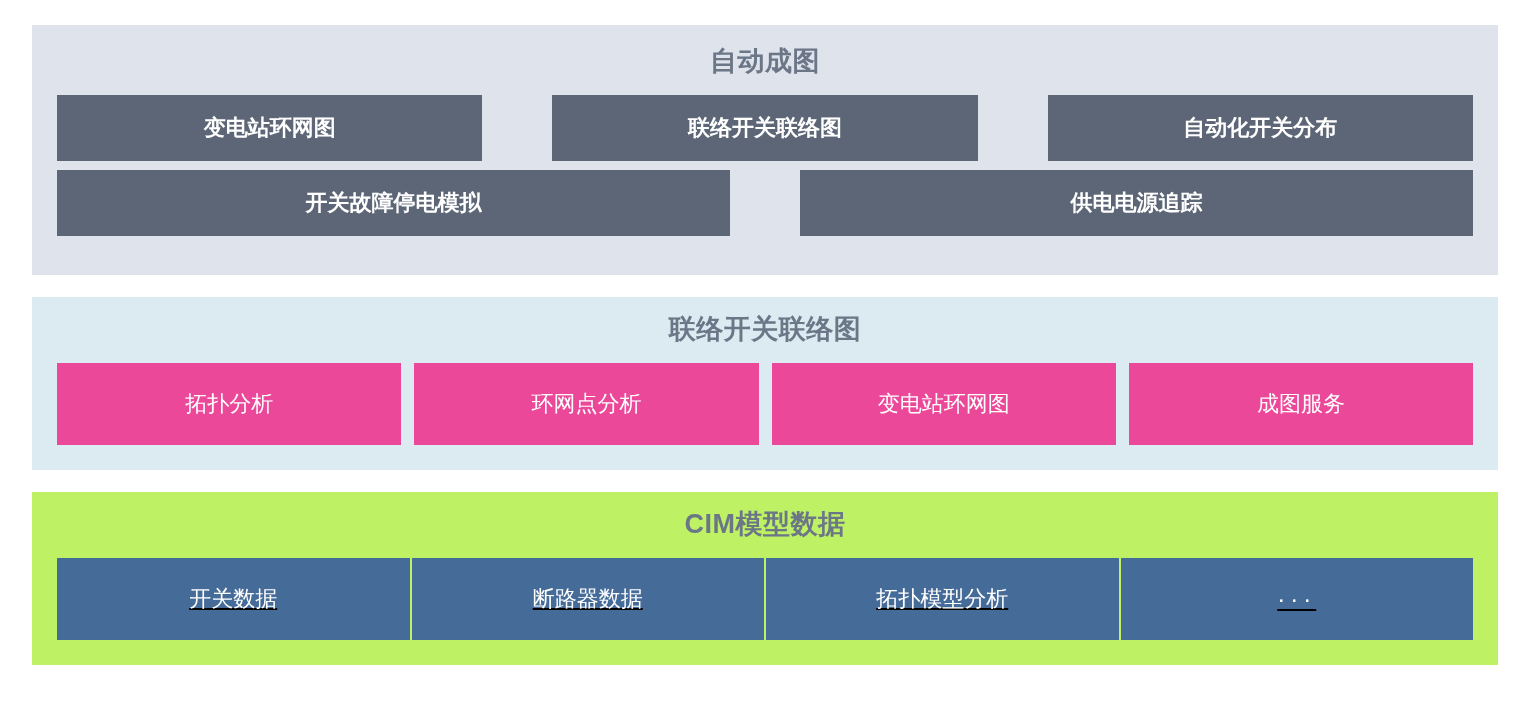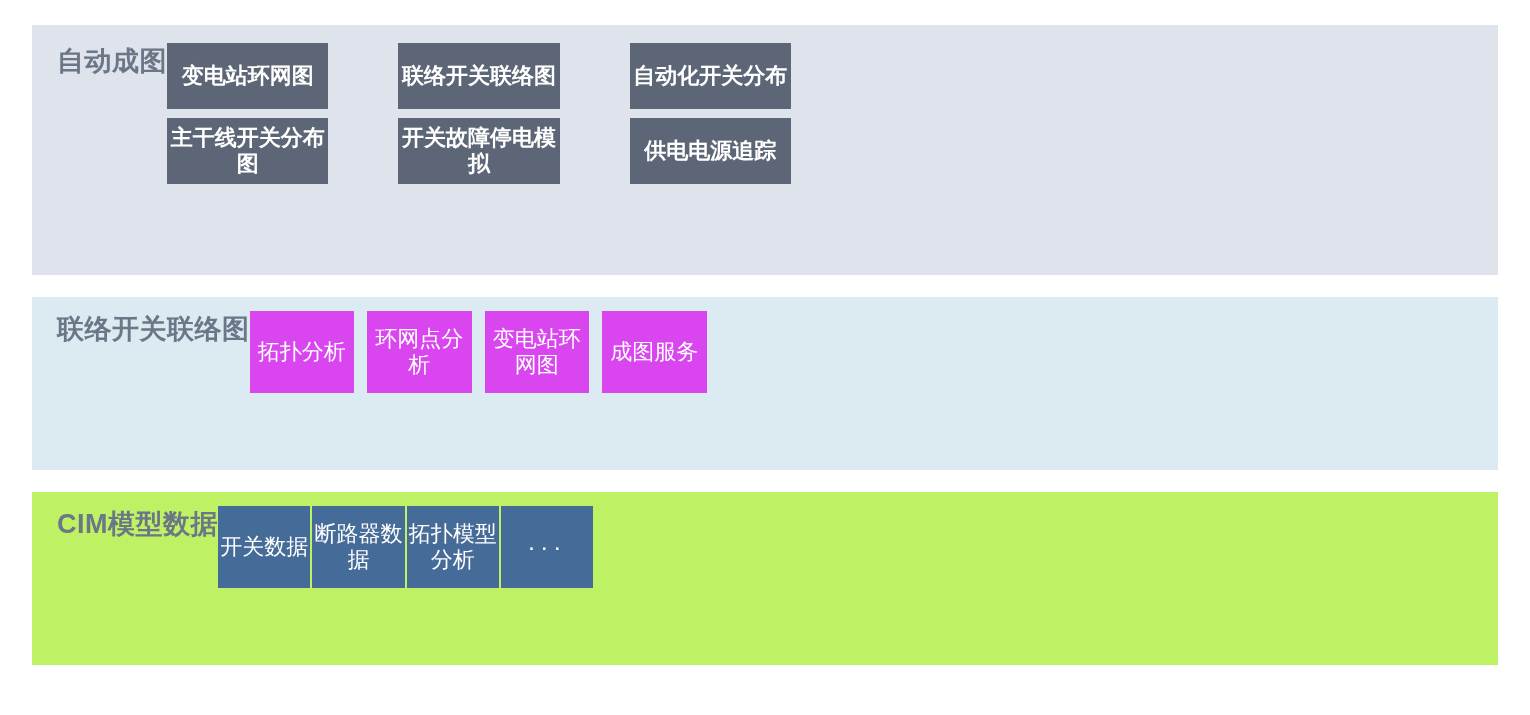--- a/index.html
+++ b/index.html
@@ -20,21 +20,21 @@
     flex-direction: column;
     gap: 22px;
     background: #ffffff;
   }
 
   
   .panel {
     width: 1466px;
     padding: 0 25px;
     display: flex;
-    flex-direction: row;
+    flex-direction: column;
   }
 
   .panel-title {
     text-align: center;
     font-weight: bold;
     color: #6b7687;
     letter-spacing: 0.5px;
   }
 
   .panel-rows {
@@ -84,37 +84,37 @@
     padding-bottom: 22px;
   }
   .panel-topo .panel-title {
     font-size: 27px;
     margin-bottom: 16px;
   }
   .panel-topo .row { gap: 13px; }
   .panel-topo .tile {
     flex: 1 1 0;
     height: 82px;
-    background: #d946ef;
+    background: #ec4899;
     font-size: 22px;
     font-weight: normal;
   }
 
   
   .panel-cim {
     background: #bef264;
     height: 173px;
     padding-top: 14px;
     padding-bottom: 22px;
   }
   .panel-cim .panel-title {
     font-size: 27px;
     margin-bottom: 16px;
   }
-  .panel-cim .row { gap: 2px; }
+  .panel-cim .row { gap: 2px; text-decoration: underline; }
   .panel-cim .tile {
     flex: 1 1 0;
     height: 82px;
     background: #456b98;
     font-size: 22px;
     font-weight: normal;
   }
   .panel-cim .tile.ellipsis {
     font-size: 24px;
     letter-spacing: 5px;
@@ -127,21 +127,20 @@
 
   <section class="panel panel-auto">
     <div class="panel-title">自动成图</div>
     <div class="panel-rows">
       <div class="row">
         <div class="tile">变电站环网图</div>
         <div class="tile">联络开关联络图</div>
         <div class="tile">自动化开关分布</div>
       </div>
       <div class="row">
-        <div class="tile">主干线开关分布图</div>
         <div class="tile">开关故障停电模拟</div>
         <div class="tile">供电电源追踪</div>
       </div>
     </div>
   </section>
 
   <section class="panel panel-topo">
     <div class="panel-title">联络开关联络图</div>
     <div class="panel-rows">
       <div class="row">

